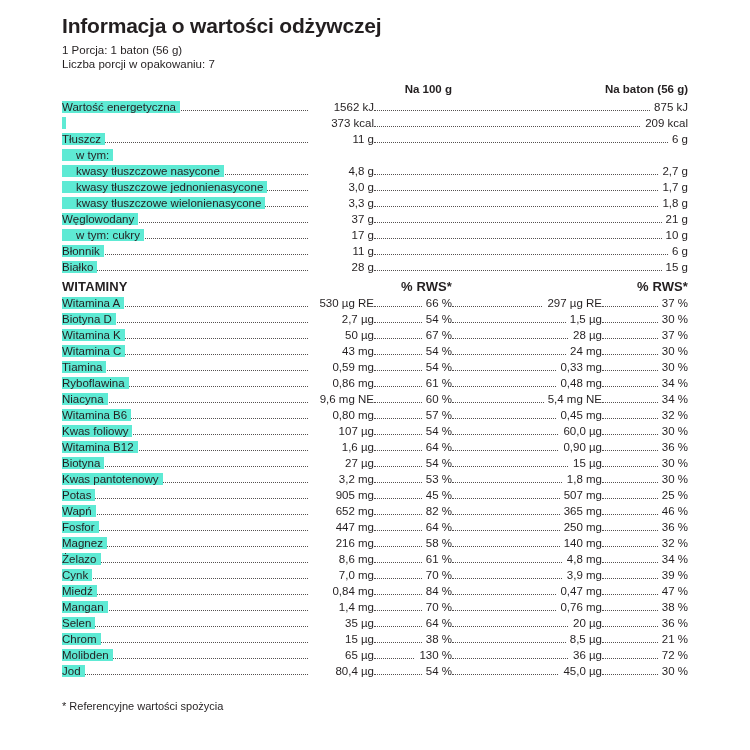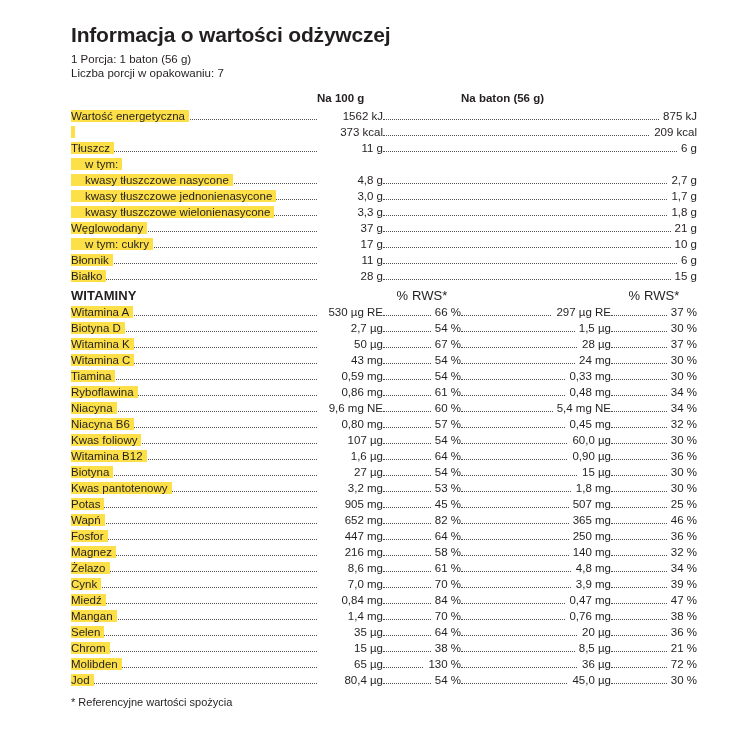--- a/index.html
+++ b/index.html
@@ -11,21 +11,21 @@
     width: 750px;
     height: 750px;
     font-family: "Liberation Sans", sans-serif;
     color: #231f20;
     overflow: hidden;
   }
   .label {
     position: relative;
     width: 648px;
     height: 750px;
-    padding: 9px;
+    padding: 0;
     box-sizing: border-box;
   }
   .inner {
     padding: 10px 62px 0 62px;
   }
 
   .title {
     font-size: 21px;
     font-weight: bold;
     letter-spacing: -0.2px;
@@ -58,34 +58,34 @@
   col.c-name { width: 246px; }
   col.c-v1   { width: 66px;  }
   col.c-p1   { width: 78px;  }
   col.c-v2   { width: 150px; }
   col.c-p2   { width: 86px;  }
 
   
   tr.head td {
     font-weight: bold;
     font-size: 11.5px;
-    text-align: left;
+    text-align: right;
     padding-bottom: 2px;
     height: 20px;
   }
   td.h-100 { text-align: center; }
   td.h-bar { text-align: center; }
   
   td.name {
     position: relative;
     overflow: hidden;
     text-align: left;
   }
   td.name .txt {
-    background: #fde047;
+    background: #5eead4;
     padding-right: 4px;
     position: relative;
     z-index: 2;
   }
   td.name .dots {
     position: absolute;
     left: 0; right: 0;
     bottom: 4px;
     border-bottom: 1.4px dotted #55504f;
     z-index: 1;
@@ -112,29 +112,29 @@
 
   
   tr.section td {
     font-weight: bold;
     font-size: 13px;
     letter-spacing: 0.1px;
     height: 18px;
     padding-top: 2px;
   }
   tr.section td.rws {
-    text-align: center;
-    font-weight: normal;
+    text-align: right;
+    font-weight: bold;
   }
 
   .indent1 .txt { padding-left: 14px; }
 
   .footnote {
     font-size: 11px;
-    margin-top: 8px;
+    margin-top: 21px;
   }
 </style>
 </head>
 <body>
 
 <div class="label">
   <div class="inner">
 
     <div class="title">Informacja o wartości odżywczej</div>
     <div class="serving">1 Porcja: 1 baton (56 g)</div>
@@ -259,21 +259,21 @@
             <td class="val"><span class="dots"></span><span class="txt">34 %</span></td>
           </tr>
           <tr>
             <td class="name"><span class="dots"></span><span class="txt">Niacyna</span></td>
             <td class="val nodots"><span class="txt">9,6 mg NE</span></td>
             <td class="val"><span class="dots"></span><span class="txt">60 %</span></td>
             <td class="val"><span class="dots"></span><span class="txt">5,4 mg NE</span></td>
             <td class="val"><span class="dots"></span><span class="txt">34 %</span></td>
           </tr>
           <tr>
-            <td class="name"><span class="dots"></span><span class="txt">Niacyna B6</span></td>
+            <td class="name"><span class="dots"></span><span class="txt">Witamina B6</span></td>
             <td class="val nodots"><span class="txt">0,80 mg</span></td>
             <td class="val"><span class="dots"></span><span class="txt">57 %</span></td>
             <td class="val"><span class="dots"></span><span class="txt">0,45 mg</span></td>
             <td class="val"><span class="dots"></span><span class="txt">32 %</span></td>
           </tr>
           <tr>
             <td class="name"><span class="dots"></span><span class="txt">Kwas foliowy</span></td>
             <td class="val nodots"><span class="txt">107 µg</span></td>
             <td class="val"><span class="dots"></span><span class="txt">54 %</span></td>
             <td class="val"><span class="dots"></span><span class="txt">60,0 µg</span></td>

